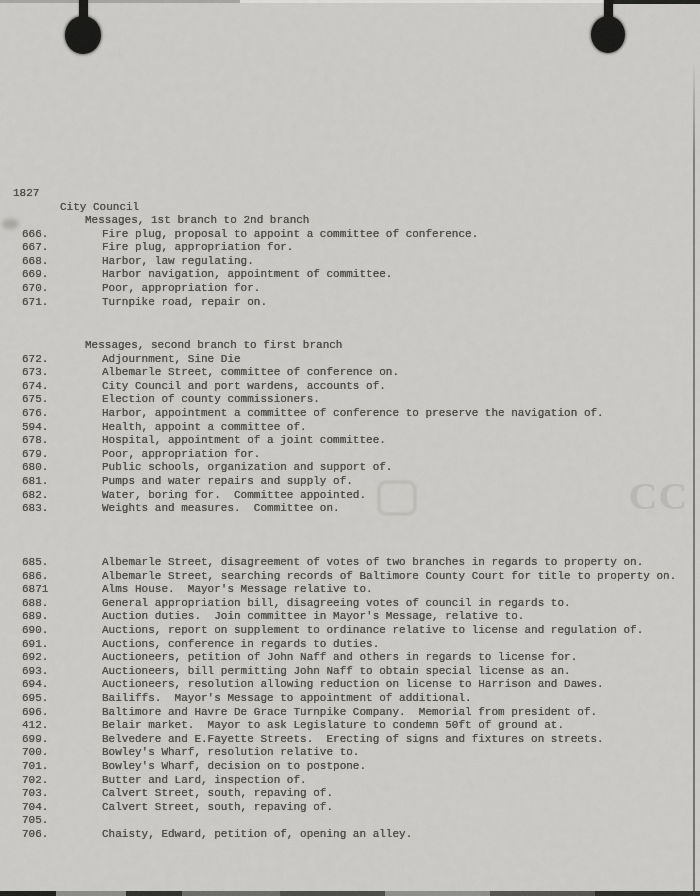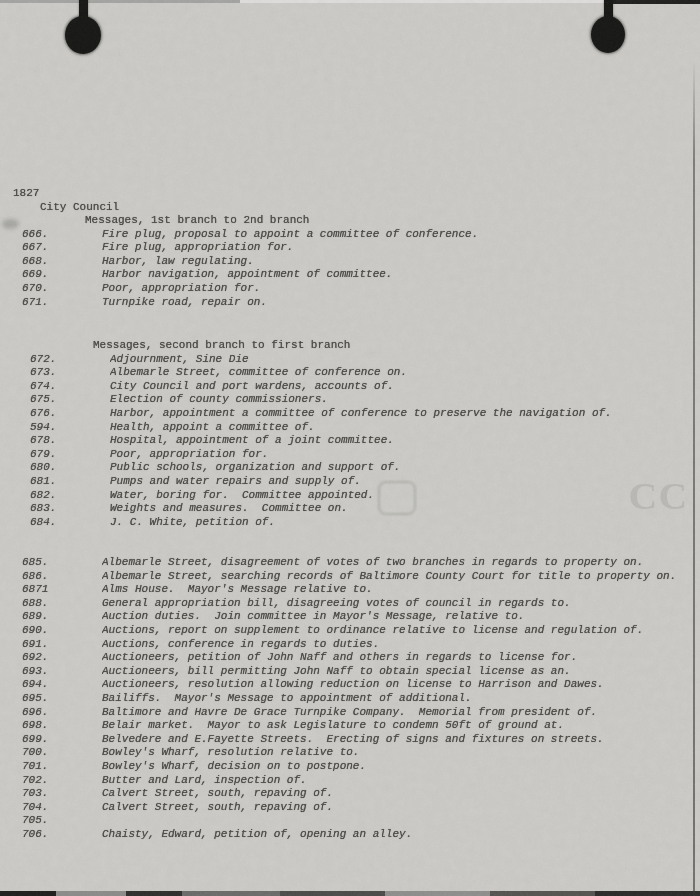--- a/index.html
+++ b/index.html
@@ -38,24 +38,24 @@
 
   
   .smudge{position:absolute;left:2px;top:219px;width:17px;height:10px;background:rgba(118,118,112,.45);border-radius:50%;filter:blur(2px);}
   .watermark-cc{position:absolute;left:630px;top:474px;font-family:"Liberation Serif","DejaVu Serif",serif;font-size:38px;font-weight:bold;letter-spacing:1px;color:#90908a;opacity:.30;transform:scaleX(1.05);}
   .ghost-ring{position:absolute;left:378px;top:481px;width:34px;height:30px;border:2px solid rgba(130,130,124,.35);border-radius:8px;filter:blur(1.2px);}
 
   
   .typed{font-size:11px;line-height:13.6px;text-shadow:0 0 .7px rgba(62,61,56,.85);}
   .header-block{position:absolute;left:0;top:187px;right:0;}
   .year{margin-left:13px;}
-  .doc-title{margin-left:40px;}
+  .doc-title{margin-left:60px;}
   .section{position:absolute;left:0;right:0;}
   .section-heading{margin-left:85px;white-space:pre;}
-  .entry{position:relative;height:13.6px;font-style:italic;}
+  .entry{position:relative;height:13.6px;}
   .entry .num{position:absolute;left:22px;white-space:pre;}
   .entry .txt{position:absolute;left:85px;right:1px;white-space:pre;overflow:hidden;margin-left:17px;}
 </style>
 </head>
 <body>
 
 <div class="page">
 
   <div class="edge-top-left"></div>
   <div class="edge-top-mid"></div>
@@ -101,21 +101,21 @@
             <span class="num">670.</span>
             <span class="txt">Poor, appropriation for.</span>
           </div>
           <div class="entry">
             <span class="num">671.</span>
             <span class="txt">Turnpike road, repair on.</span>
           </div>
         </div>
   </div>
 
-  <div class="section typed" style="top: 339px; padding-left: 8px;">
+  <div class="section typed" style="top: 339px;">
     <div class="section-heading">Messages, second branch to first branch</div>
     <div class="entries">
           <div class="entry">
             <span class="num">672.</span>
             <span class="txt">Adjournment, Sine Die</span>
           </div>
           <div class="entry">
             <span class="num">673.</span>
             <span class="txt">Albemarle Street, committee of conference on.</span>
           </div>
@@ -152,24 +152,20 @@
             <span class="txt">Pumps and water repairs and supply of.</span>
           </div>
           <div class="entry">
             <span class="num">682.</span>
             <span class="txt">Water, boring for.  Committee appointed.</span>
           </div>
           <div class="entry">
             <span class="num">683.</span>
             <span class="txt">Weights and measures.  Committee on.</span>
           </div>
-          <div class="entry">
-            <span class="num">684.</span>
-            <span class="txt">J. C. White, petition of.</span>
-          </div>
         </div>
   </div>
 
   <div class="section typed" style="top: 556px;">
     <div class="entries">
           <div class="entry">
             <span class="num">685.</span>
             <span class="txt">Albemarle Street, disagreement of votes of two branches in regards to property on.</span>
           </div>
           <div class="entry">
@@ -210,21 +206,21 @@
           </div>
           <div class="entry">
             <span class="num">695.</span>
             <span class="txt">Bailiffs.  Mayor's Message to appointment of additional.</span>
           </div>
           <div class="entry">
             <span class="num">696.</span>
             <span class="txt">Baltimore and Havre De Grace Turnpike Company.  Memorial from president of.</span>
           </div>
           <div class="entry">
-            <span class="num">698.</span>
+            <span class="num">412.</span>
             <span class="txt">Belair market.  Mayor to ask Legislature to condemn 50ft of ground at.</span>
           </div>
           <div class="entry">
             <span class="num">699.</span>
             <span class="txt">Belvedere and E.Fayette Streets.  Erecting of signs and fixtures on streets.</span>
           </div>
           <div class="entry">
             <span class="num">700.</span>
             <span class="txt">Bowley's Wharf, resolution relative to.</span>
           </div>

